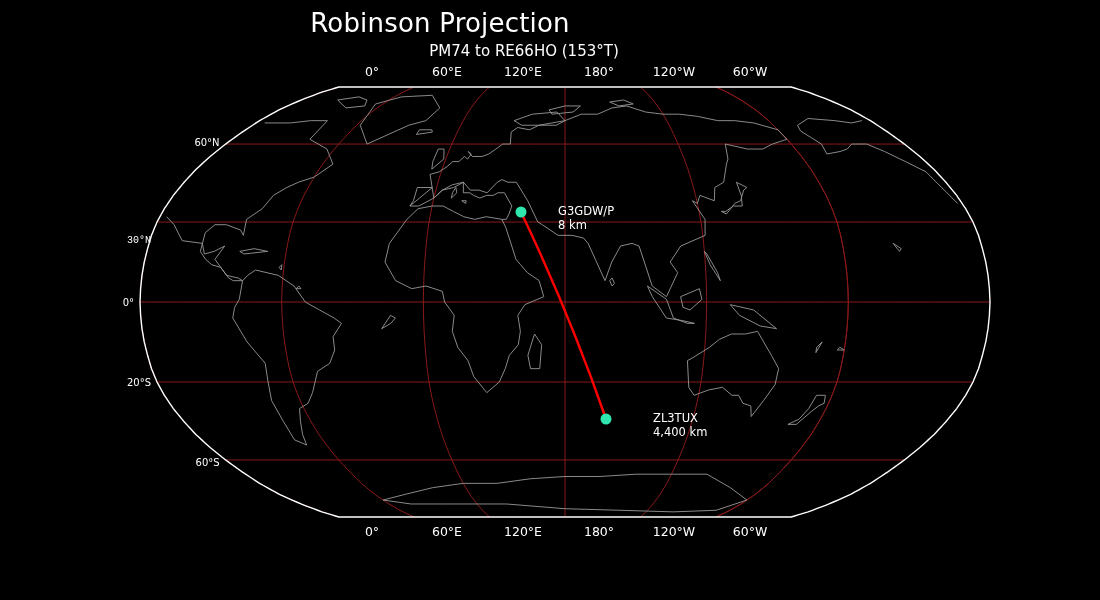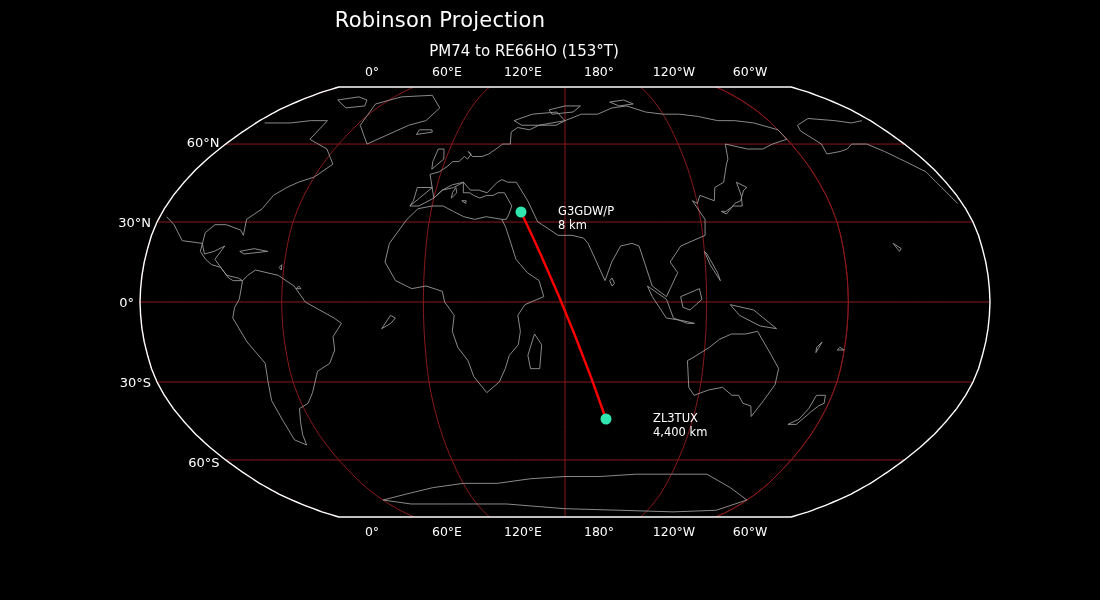--- a/index.html
+++ b/index.html
@@ -15,21 +15,21 @@
     overflow: hidden;
     font-family: "DejaVu Sans", sans-serif;
   }
   .title {
     position: absolute;
     left: 0;
     top: 8px;
     width: 880px;
     text-align: center;
     color: #ffffff;
-    font-size: 21px;
+    font-size: 26px;
     letter-spacing: 0.2px;
   }
   .subtitle {
     position: absolute;
     left: 0;
     top: 42px;
     width: 1048px;
     text-align: center;
     color: #ffffff;
     font-size: 15px;
@@ -42,21 +42,21 @@
   .axis-label {
     position: absolute;
     color: #ffffff;
     font-size: 12.5px;
     white-space: nowrap;
     transform: translateX(-50%);
   }
   .lat-label {
     position: absolute;
     color: #ffffff;
-    font-size: 13px;
+    font-size: 10px;
     white-space: nowrap;
     transform: translateY(-50%);
     text-align: right;
   }
   .pt-label {
     position: absolute;
     color: #ffffff;
     font-size: 11.5px;
     white-space: nowrap;
     line-height: 1.25;
@@ -150,23 +150,23 @@
   <div id="lon-bottom">
       <div class="axis-label" style="left: 372px; top: 524px;">0°</div>
       <div class="axis-label" style="left: 447px; top: 524px;">60°E</div>
       <div class="axis-label" style="left: 523px; top: 524px;">120°E</div>
       <div class="axis-label" style="left: 599px; top: 524px;">180°</div>
       <div class="axis-label" style="left: 674px; top: 524px;">120°W</div>
       <div class="axis-label" style="left: 750px; top: 524px;">60°W</div>
     </div>
   <div id="lat-left">
       <div class="lat-label" style="top: 142px; right: 880.403px;">60°N</div>
-      <div class="lat-label" style="top: 222px; right: 948.998px;">30°N</div>
+      <div class="lat-label" style="top: 240px; right: 948.998px; font-family: Liberation Mono, monospace;">30°N</div>
       <div class="lat-label" style="top: 302px; right: 965.998px;">0°</div>
-      <div class="lat-label" style="top: 382px; right: 948.998px;">30°S</div>
+      <div class="lat-label" style="top: 382px; right: 948.998px;">20°S</div>
       <div class="lat-label" style="top: 462px; right: 880.403px;">60°S</div>
     </div>
   <div id="pt-labels">
       <div class="pt-label" style="left: 558px; top: 204px;">
         <div>G3GDW/P</div>
         <div>8 km</div>
       </div>
       <div class="pt-label" style="left: 612px; top: 411px; margin-left: 41px;">
         <div>ZL3TUX</div>
         <div>4,400 km</div>

